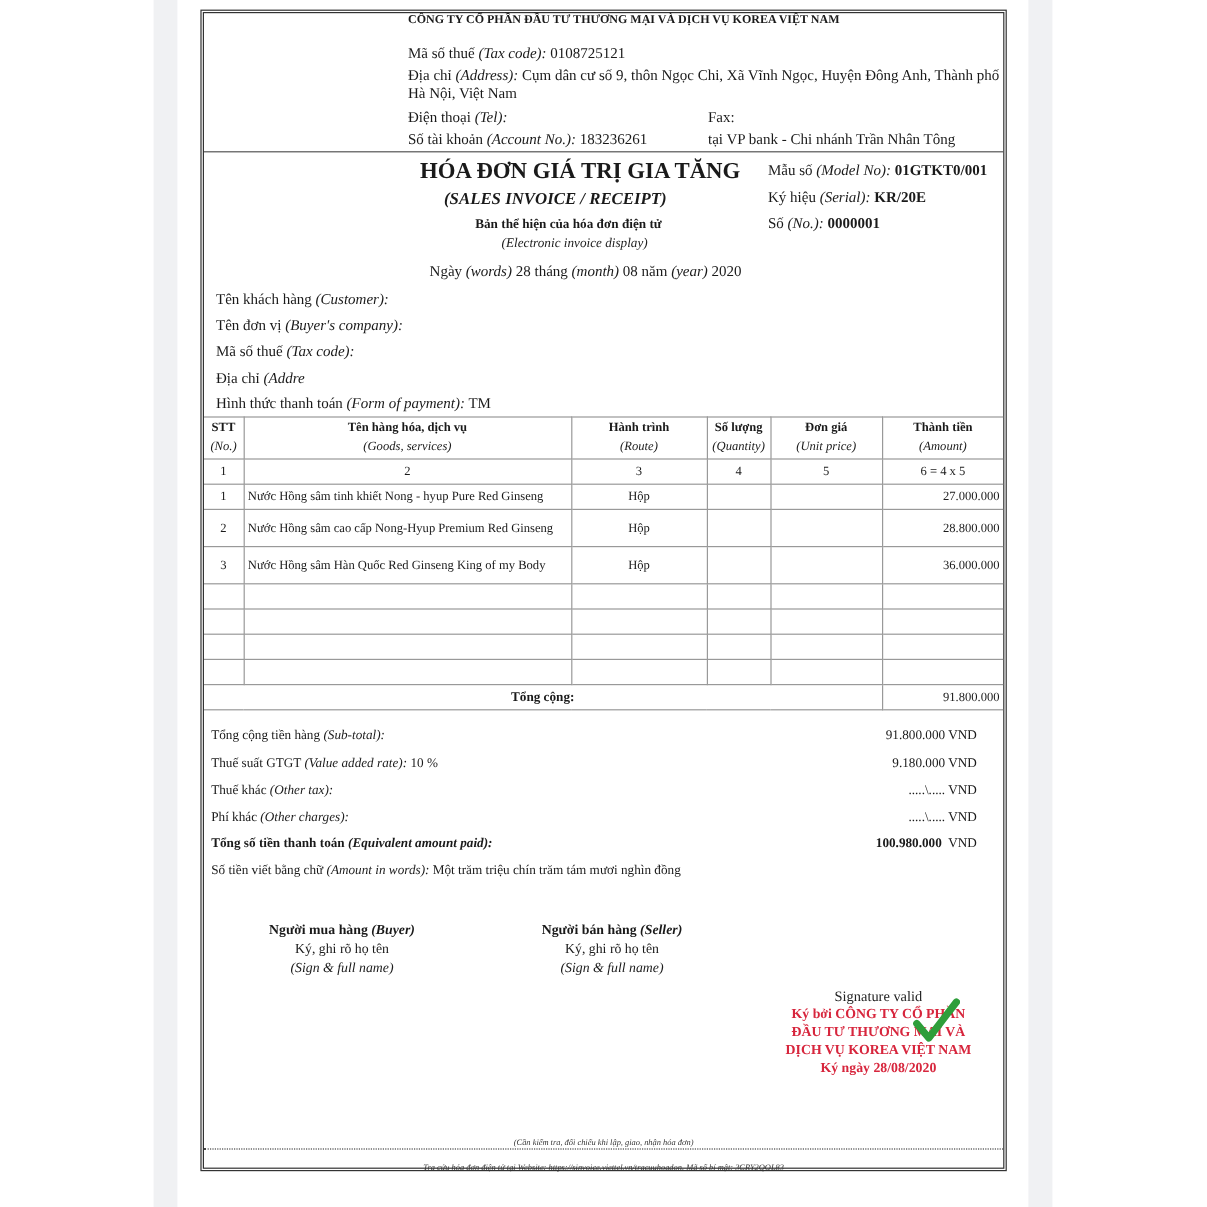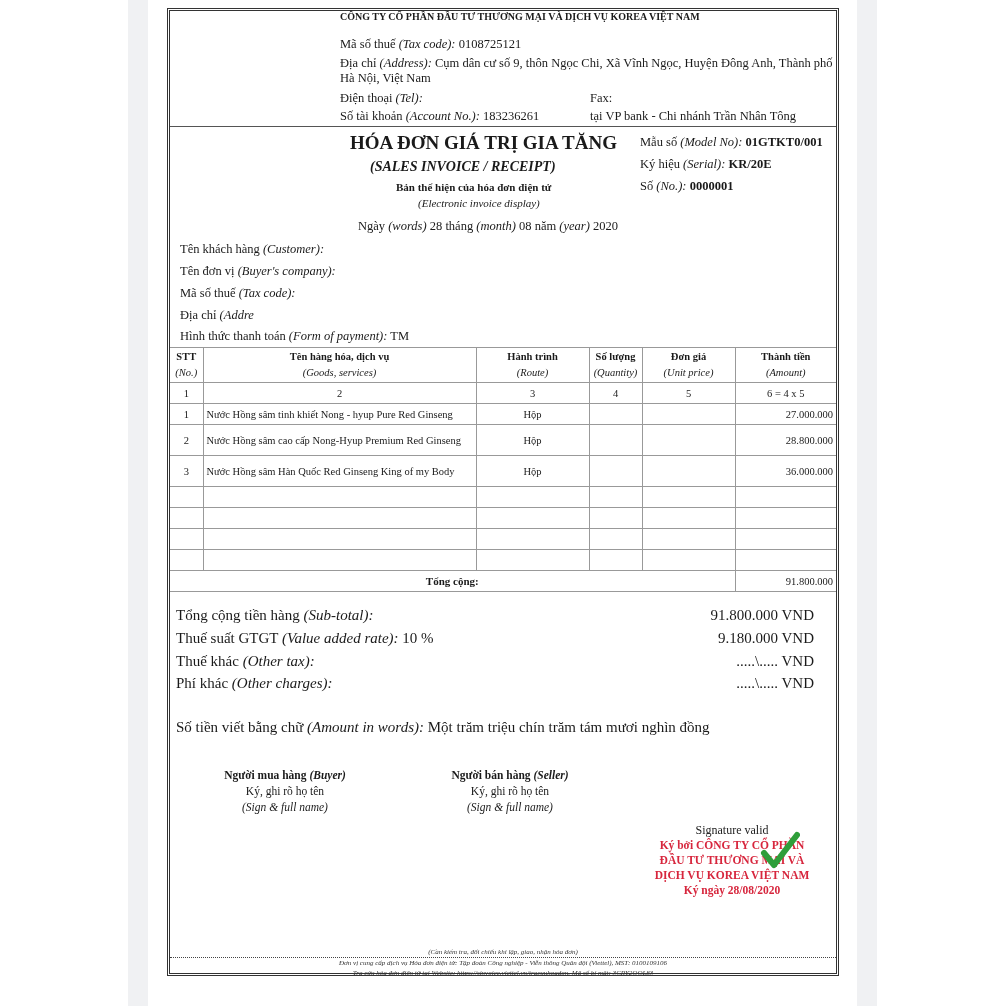--- a/index.html
+++ b/index.html
@@ -26,21 +26,21 @@
   .goods td, .goods th { border:1px solid #999; padding:0 3px; height:20px; vertical-align:middle; }
   .goods th { font-weight:bold; text-align:center; height:34px; line-height:16px; }
   .goods th .en { font-weight:normal; font-style:italic; display:block; }
   .goods .c { text-align:center; }
   .goods .r { text-align:right; }
   .goods tr.item2 td { height:30px; line-height:13px; }
   .goods tr.blank td { height:20px; }
   .goods td.first, .goods th.first { border-left:none; }
   .goods td.last, .goods th.last { border-right:none; }
 
-  .sum-row { position:absolute; left:6px; right:6px; font-size:15px; }
+  .sum-row { position:absolute; left:6px; right:6px; font-size:11px; }
   .sum-row .val { position:absolute; right:16px; top:0; }
   .sig-col { position:absolute; text-align:center; font-size:11.5px; }
   .sig-col div { margin-bottom:4px; }
   .stamp { position:absolute; left:462px; top:812px; width:200px; text-align:center; font-size:11.5px; }
   .stamp .valid { color:#222; font-size:12px; }
   .stamp .red { color:#d7263d; font-weight:bold; line-height:15px; }
   .check { position:absolute; left:590px; top:820px; width:40px; height:40px; }
   .footer { position:absolute; left:0; right:0; text-align:center; font-style:italic; font-size:7px; color:#333; }
   .dotted { position:absolute; left:0; right:0; border-top:1px dotted #444; }
 </style>
@@ -237,20 +237,25 @@
   <div class="sum-row" style="top:642px;">
     <span>Thuế khác</span>
     <span class="i">(Other tax):</span>
     <span class="val">.....\.....  VND</span>
   </div>
   <div class="sum-row" style="top:664px;">
     <span>Phí khác</span>
     <span class="i">(Other charges):</span>
     <span class="val">.....\.....  VND</span>
   </div>
+  <div class="sum-row" style="top:686px;">
+    <span class="b">Tổng số tiền thanh toán</span>
+    <span class="b i">(Equivalent amount paid):</span>
+    <span class="val"><span class="b">100.980.000</span>&nbsp; <span>VND</span></span>
+  </div>
   <div class="sum-row" style="top:708px;">
     <span>Số tiền viết bằng chữ</span>
     <span class="i">(Amount in words):</span>
     <span>Một trăm triệu chín trăm tám mươi nghìn đồng</span>
   </div>
 
 
   <div class="sig-col" style="left:10px;top:758px;width:210px;">
     <div><span class="b">Người mua hàng</span> <span class="b i">(Buyer)</span></div>
     <div>Ký, ghi rõ họ tên</div>
@@ -268,15 +273,14 @@
     <div class="red">ĐẦU TƯ THƯƠNG MẠI VÀ</div>
     <div class="red">DỊCH VỤ KOREA VIỆT NAM</div>
     <div class="red">Ký ngày 28/08/2020</div>
   </div>
   <svg class="check" viewBox="0 0 40 40">
     <path d="M4 22 L14 34 L37 4" fill="none" stroke="#2e9e3a" stroke-width="6" stroke-linecap="round" stroke-linejoin="round"></path>
   </svg>
 
   <div class="footer" style="top:937px;">(Cần kiểm tra, đối chiếu khi lập, giao, nhận hóa đơn)</div>
   <div class="dotted" style="top:946px;"></div>
-  <div class="footer" style="top:948px;">Đơn vị cung cấp dịch vụ Hóa đơn điện tử: Tập đoàn Công nghiệp - Viễn thông Quân đội (Viettel), MST: 0100109106</div>
   <div class="footer" style="top:958px;">Tra cứu hóa đơn điện tử tại Website: https://sinvoice.viettel.vn/tracuuhoadon. Mã số bí mật: 3CRY2QOL83</div>
 </div>
 
 </body></html>

